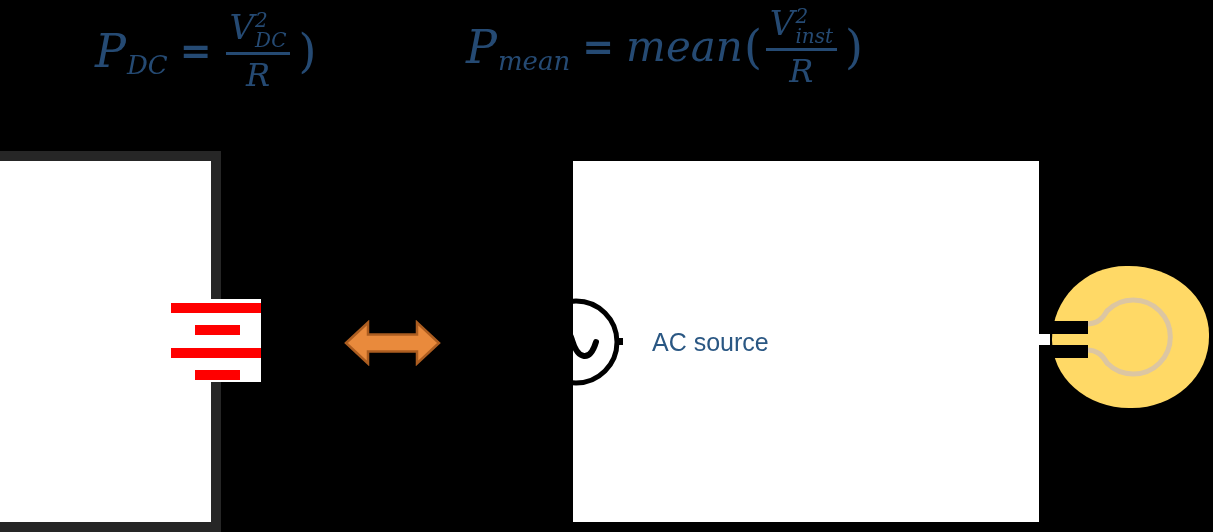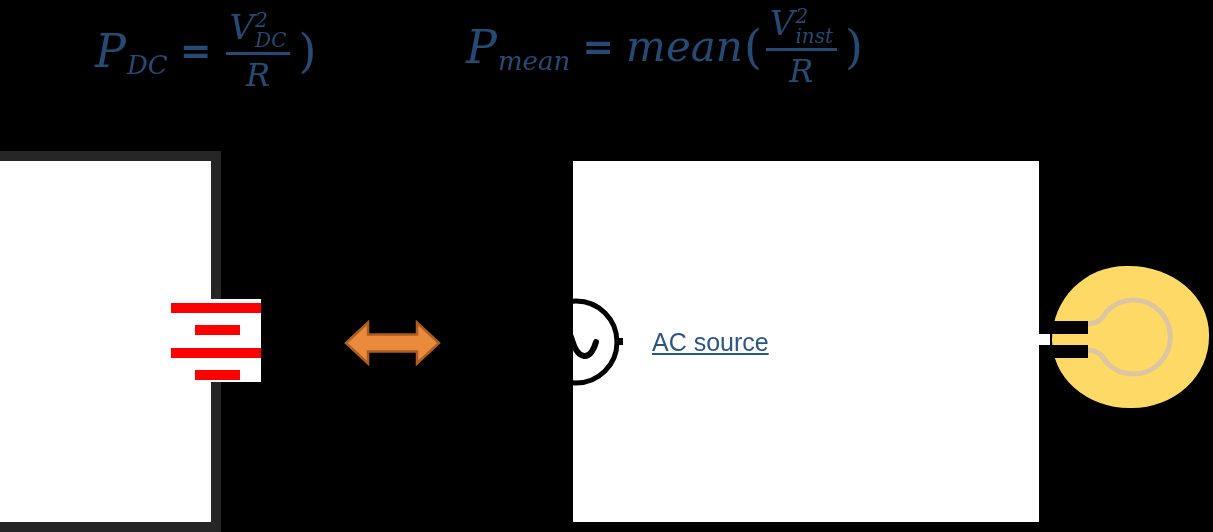--- a/index.html
+++ b/index.html
@@ -35,21 +35,21 @@
   .bat-short1{left:24px;top:26px;width:45px;}
   .bat-long2{left:0;top:49px;width:90px;}
   .bat-short2{left:24px;top:71px;width:45px;}
 
   
   .arrow-svg{left:344px;top:320px;}
 
   
   .right-box{left:573px;top:161px;width:466px;height:361px;background:#FFFFFF;}
   .ac-svg{left:530px;top:295px;}
-  .ac-label{left:652px;top:330px;font-size:25px;color:#2A5783;line-height:1;text-decoration:underline;}
+  .ac-label{left:652px;top:330px;font-size:25px;color:#2A5783;line-height:1;}
 
   
   .bulb-glow{left:1052px;top:266px;width:157px;height:142px;
      background:radial-gradient(ellipse at 50% 50%, #FFD966 0%, #FFD966 76%, #FFDD55 88%, #FFE14D 94%, rgba(255,225,77,0) 100%);
      border-radius:48% 52% 50% 50% / 53% 49% 51% 49%;}
   .bulb-svg{left:1040px;top:290px;}
   .terminal{position:absolute;background:#000000;width:48px;height:13px;}
   .term-top{left:1040px;top:321px;}
   .term-bot{left:1040px;top:345px;}
   .conn-tab{left:1039px;top:334px;width:11px;height:11px;background:#FFFFFF;}

